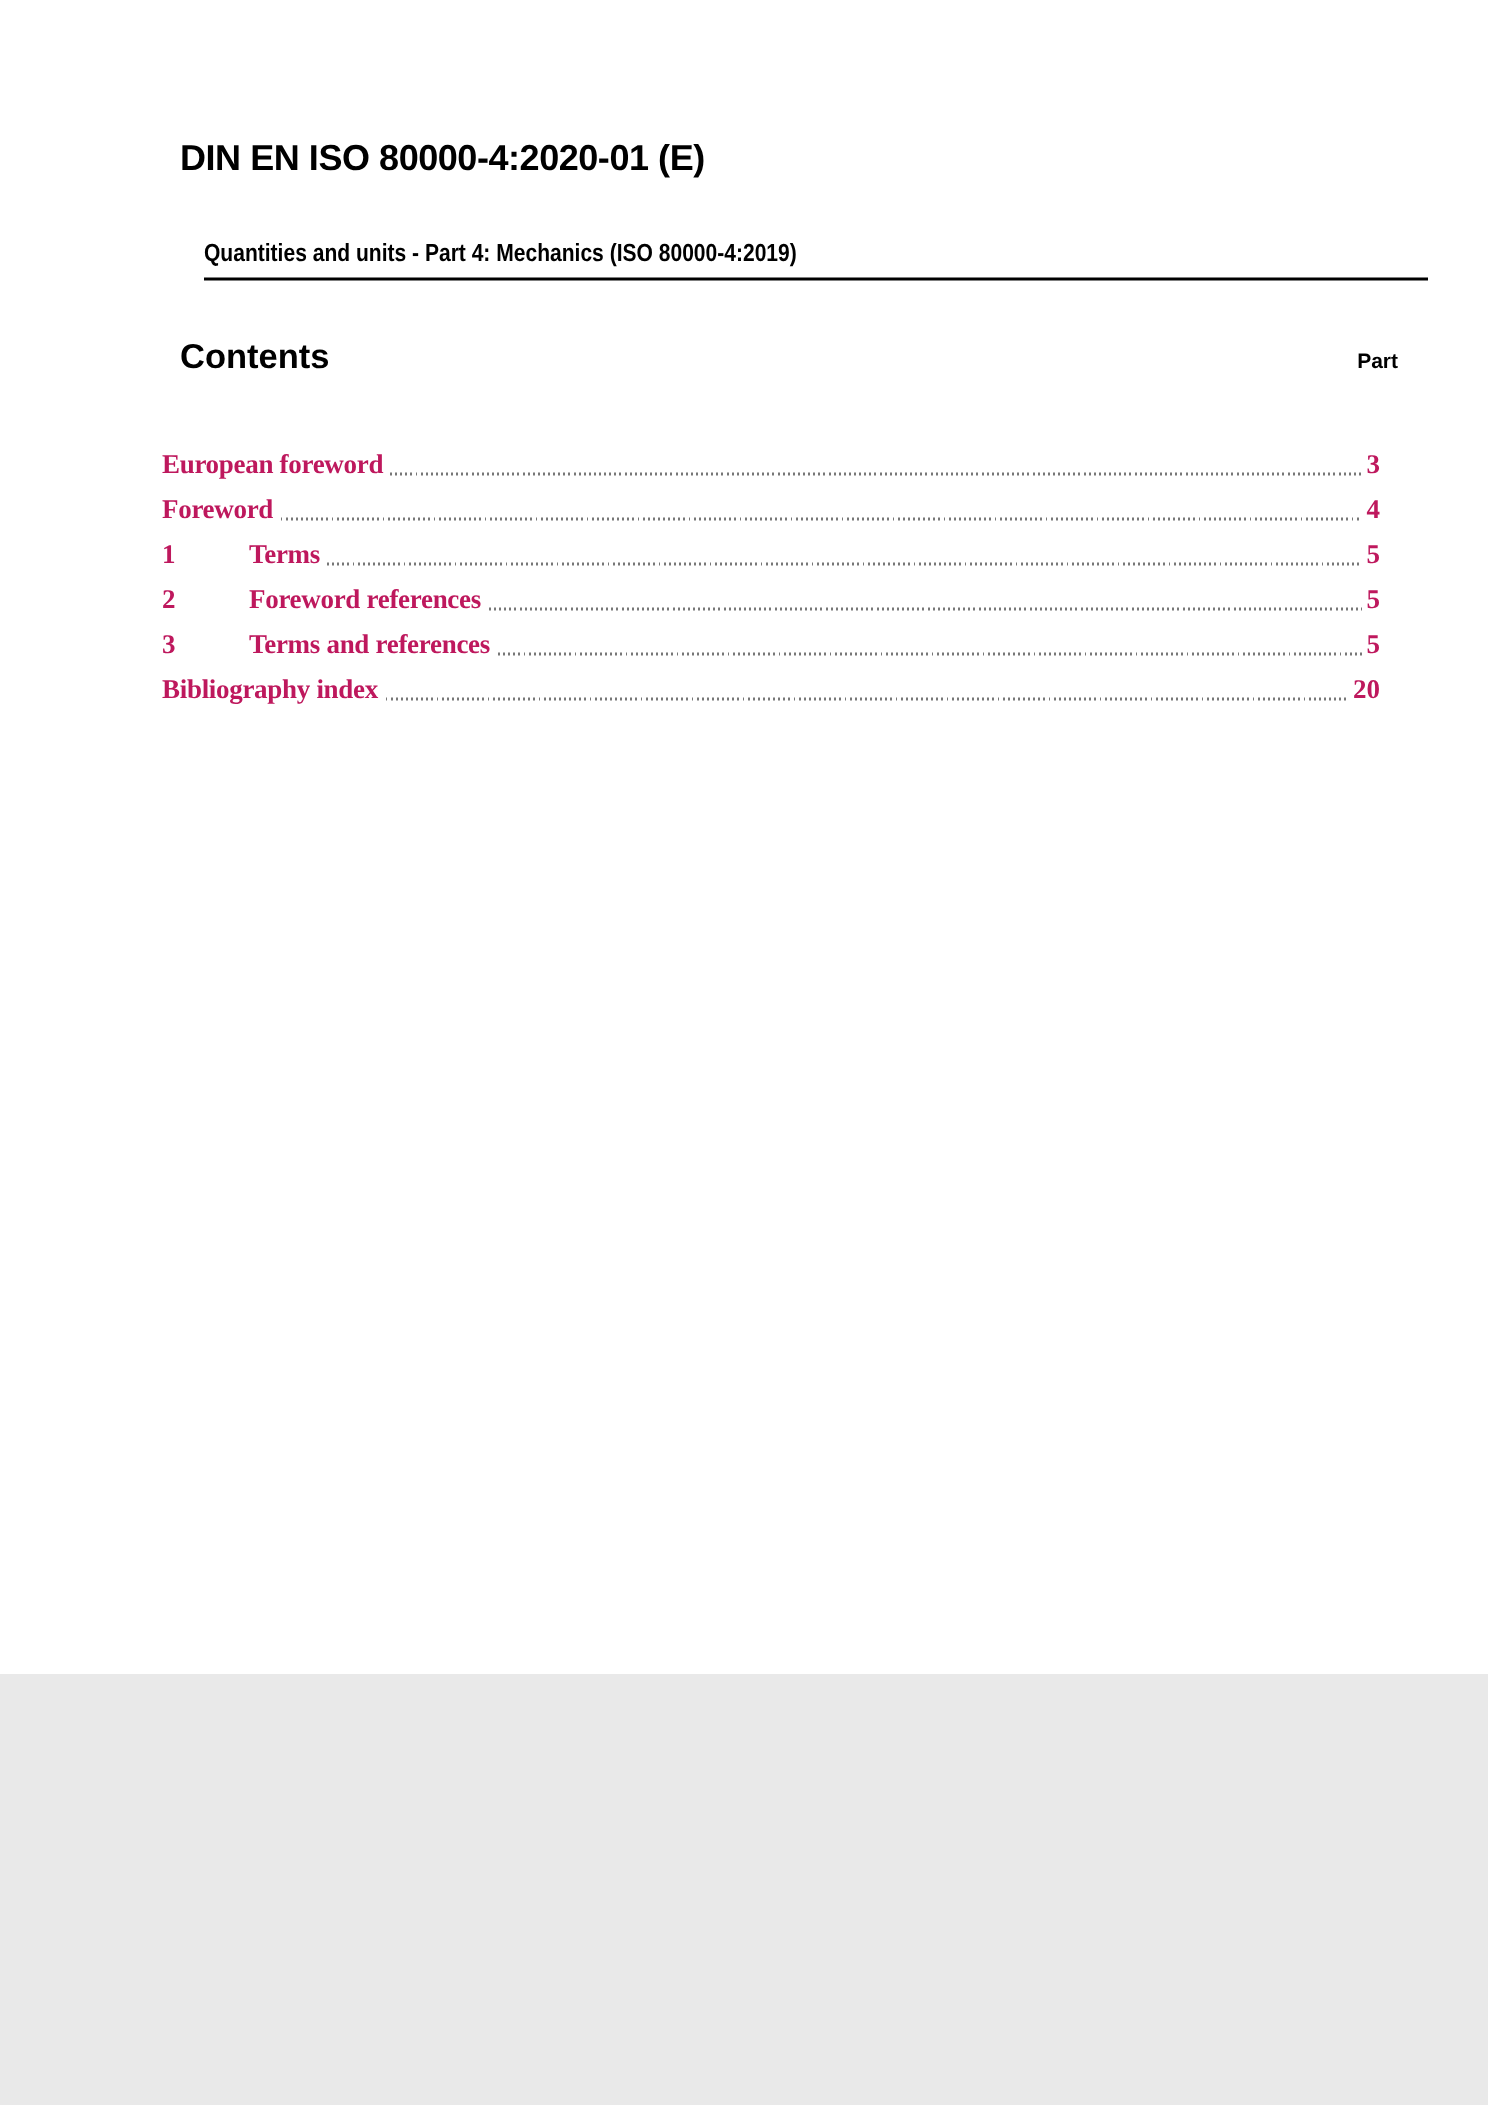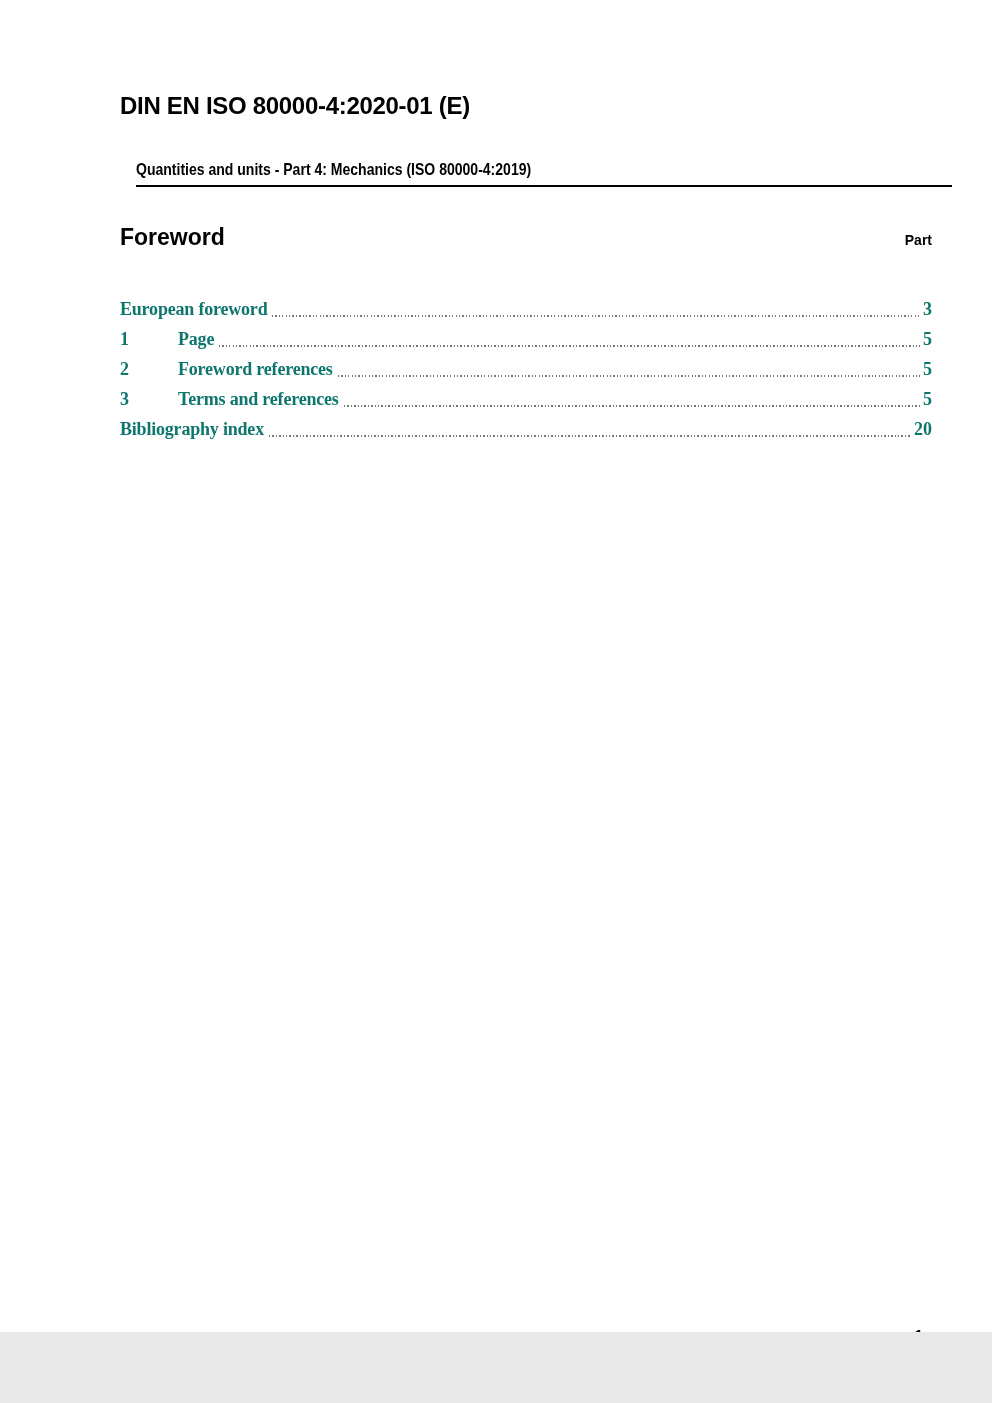--- a/index.html
+++ b/index.html
@@ -1,20 +1,20 @@
 <!DOCTYPE html>
 <html><head>
 <meta charset="utf-8">
 <style>
   * { margin: 0; padding: 0; box-sizing: border-box; }
   html, body { background: #e9e9e9; }
   .page {
     position: relative;
     width: 992px;
-    height: 1332px;
+    height: 1116px;
     margin: 0 auto;
     background: #ffffff;
     overflow: hidden;
     font-family: "Liberation Sans", sans-serif;
     color: #000000;
     text-decoration: underline;
   }
   .doc-title {
     position: absolute;
     left: 120px;
@@ -56,27 +56,27 @@
     font-size: 23px;
     font-weight: 700;
   }
   .page-label {
     font-family: "Liberation Sans", sans-serif;
     font-size: 14px;
     font-weight: 700;
   }
   .toc {
     position: absolute;
-    left: 120px;
+    left: 108px;
     top: 294px;
     width: 812px;
     font-family: "Liberation Serif", serif;
     font-size: 18px;
     font-weight: 700;
-    color: #0f766e;
+    color: #be185d;
   }
   .toc-row {
     display: flex;
     height: 30px;
     line-height: 30px;
     align-items: stretch;
   }
   .toc-num {
     width: 58px;
     flex: 0 0 58px;
@@ -112,33 +112,38 @@
 
 <div class="page">
 
   <h1 class="doc-title">DIN EN ISO 80000-4:2020-01 (E)</h1>
 
   <div class="doc-subtitle-wrap">
     <span class="doc-subtitle">Quantities and units - Part 4: Mechanics (ISO 80000-4:2019)</span>
   </div>
 
   <div class="contents-row">
-    <span class="contents-heading">Foreword</span>
+    <span class="contents-heading">Contents</span>
     <span class="page-label">Part</span>
   </div>
 
   <div class="toc">
       <div class="toc-row">
         <span class="toc-label">European foreword</span>
         <span class="leader"></span>
         <span class="toc-page">3</span>
       </div>
       <div class="toc-row">
+        <span class="toc-label">Foreword</span>
+        <span class="leader"></span>
+        <span class="toc-page">4</span>
+      </div>
+      <div class="toc-row">
         <span class="toc-num">1</span>
-        <span class="toc-label">Page</span>
+        <span class="toc-label">Terms</span>
         <span class="leader"></span>
         <span class="toc-page">5</span>
       </div>
       <div class="toc-row">
         <span class="toc-num">2</span>
         <span class="toc-label">Foreword references</span>
         <span class="leader"></span>
         <span class="toc-page">5</span>
       </div>
       <div class="toc-row">

